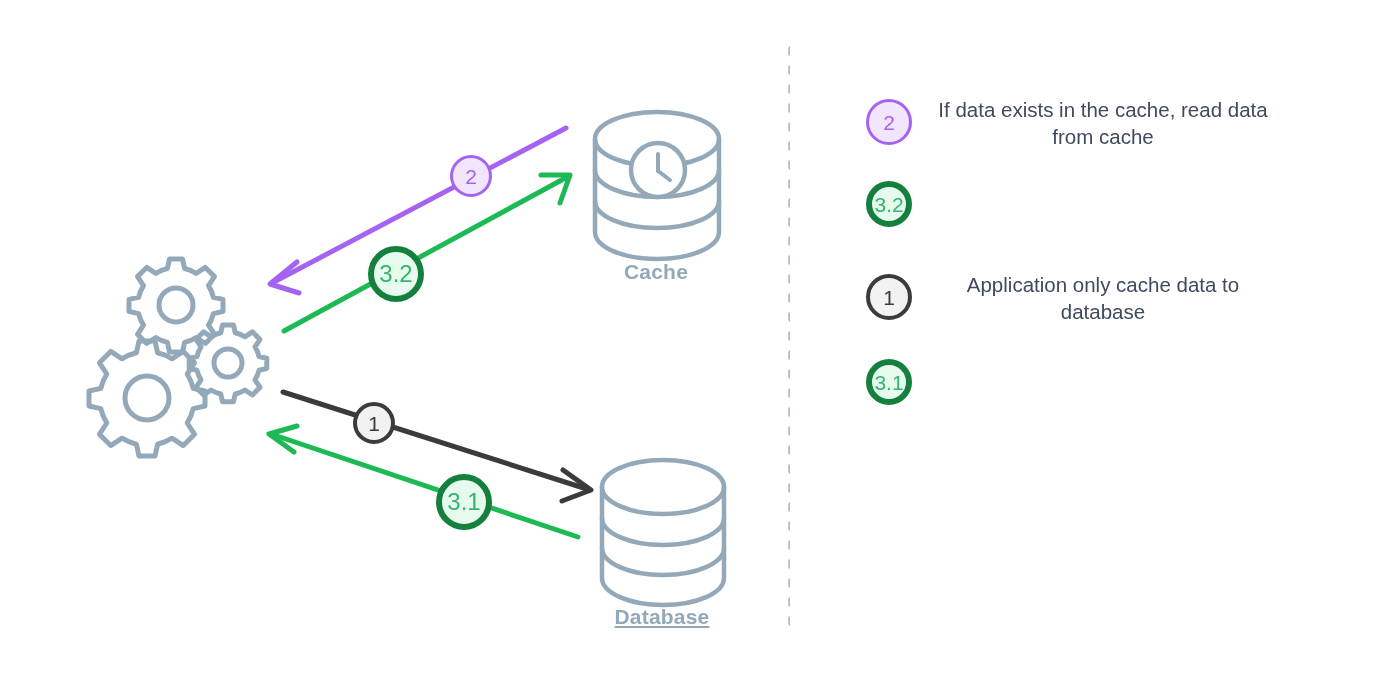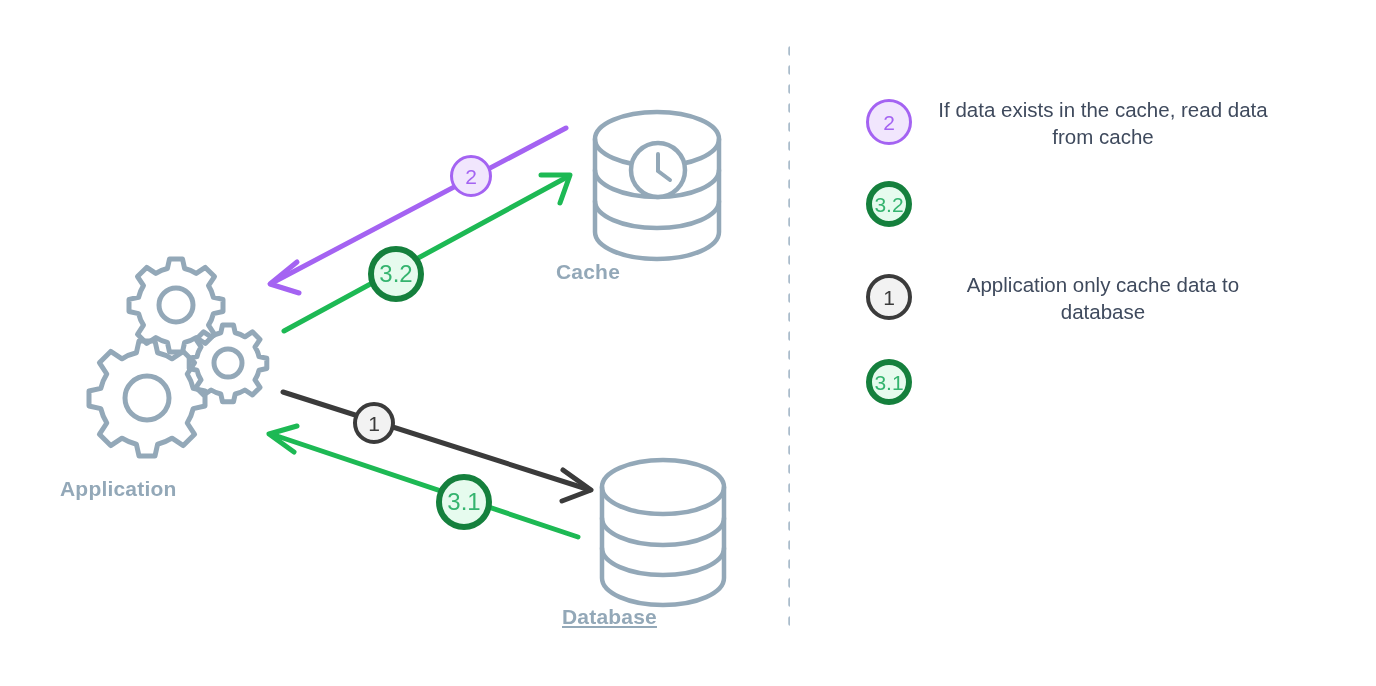--- a/index.html
+++ b/index.html
@@ -25,20 +25,21 @@
     width: 790px;
     height: 686px;
   }
   .node-label {
     position: absolute;
     color: #93a8b8;
     font-size: 21px;
     font-weight: bold;
     letter-spacing: 0.2px;
     white-space: nowrap;
+    text-align: center;
   }
   #label-application { left: 60px; top: 477px; width: 240px; }
   #label-cache       { left: 556px; top: 260px; width: 200px; }
   #label-database    { left: 562px; top: 605px; width: 200px; text-decoration: underline; }
 
   
   .step-badge {
     position: absolute;
     border-radius: 50%;
     display: flex;
@@ -186,21 +187,20 @@
     </g>
 
     <g>
       <line x1="578" y1="537" x2="271" y2="434" stroke="#1db954" stroke-width="5" stroke-linecap="round"></line>
       <polyline points="297,426 269,434 294,452" fill="none" stroke="#1db954" stroke-width="5" stroke-linecap="round" stroke-linejoin="round"></polyline>
     </g>
 
     <line x1="790" y1="48" x2="790" y2="631" stroke="#aabccb" stroke-width="3.5" stroke-dasharray="6 13" stroke-linecap="round"></line>
   </svg>
 
-  <div class="node-label" id="label-application">Application</div>
   <div class="node-label" id="label-cache">Cache</div>
   <div class="node-label" id="label-database">Database</div>
 
   <div class="step-badge badge-purple" id="badge-2">2</div>
   <div class="step-badge badge-green" id="badge-3-2">3.2</div>
   <div class="step-badge badge-dark" id="badge-1">1</div>
   <div class="step-badge badge-green" id="badge-3-1">3.1</div>
 
   <div id="legend">
 

